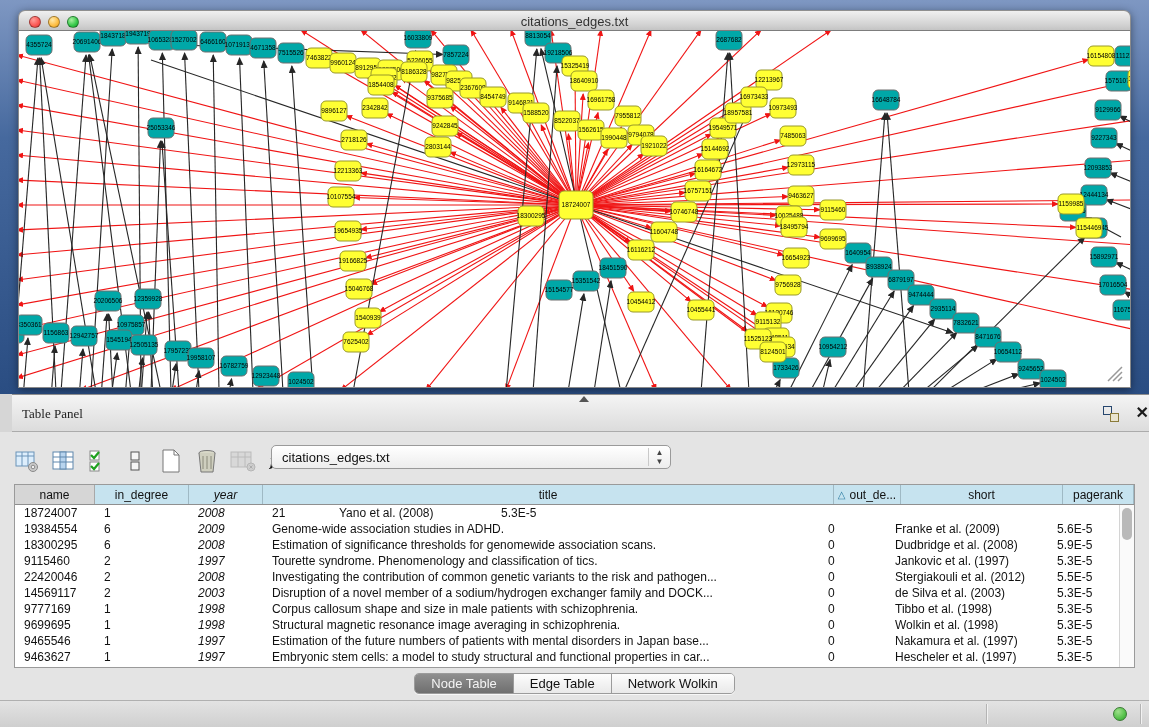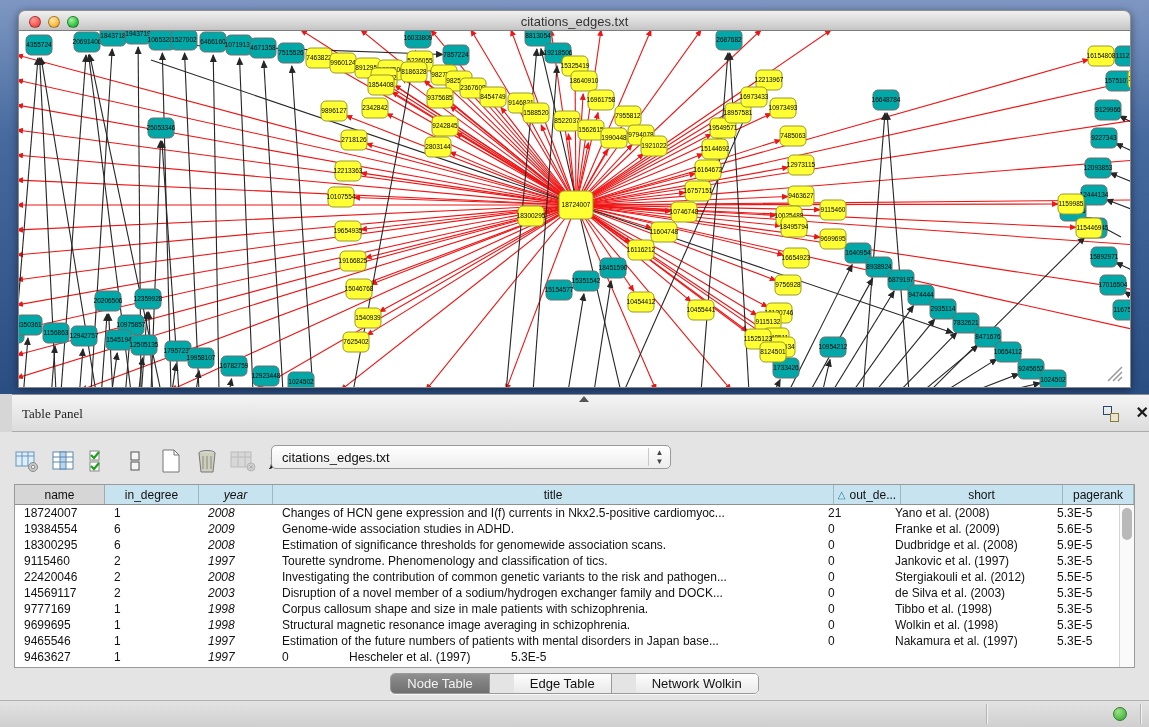--- a/index.html
+++ b/index.html
@@ -53,28 +53,28 @@
   .table-wrap { position:absolute; left:14px; top:484px; width:1121px; height:184px;
                 background:#fff; border:1px solid #9a9a9a; }
   .thead { display:flex; height:20px; border-bottom:1px solid #8f8f8f; }
   .th { background:#c6e3ef; border-right:1px solid #9fb9c4; font-size:12px; color:#111;
         display:flex; align-items:center; justify-content:center; overflow:hidden; white-space:nowrap; }
   .th.sel { background:#d6d6d6; border-right:1px solid #a8a8a8; }
   .sort-tri { color:#2d7da3; font-size:10px; margin-right:4px; }
   .tbody { position:absolute; left:0; top:20px; right:15px; bottom:0; overflow:hidden; }
   .tr { display:flex; height:16px; }
   .td { font-size:12px; color:#111; white-space:nowrap; overflow:hidden; padding-left:9px; line-height:16px; }
-  .col-name{width:90px;} .col-in{width:94px;} .col-year{width:74px;font-style:italic;} .col-title{flex:1; min-width:0;}
+  .col-name{width:80px;} .col-in{width:94px;} .col-year{width:74px;font-style:italic;} .col-title{flex:1; min-width:0;}
   .col-out{width:67px;} .col-short{width:162px;} .col-page{width:71px;}
   .vscroll { position:absolute; right:0; top:20px; bottom:0; width:15px; background:#fafafa; border-left:1px solid #d4d4d4; }
   .vthumb { position:absolute; left:2px; top:3px; width:10px; height:32px; background:#b9b9b9; border-radius:6px; }
 
   .tabs { position:absolute; left:0; right:0; top:673px; display:flex; justify-content:center; }
   .seg { display:flex; border:1px solid #9b9b9b; border-radius:5px; overflow:hidden; height:21px;
-         box-shadow:0 1px 0 rgba(255,255,255,.7);gap:24px; }
+         box-shadow:0 1px 0 rgba(255,255,255,.7); }
   .seg-btn { padding:0 16px; font-size:13px; line-height:20px; color:#111;
              background:linear-gradient(180deg,#fdfdfd,#e9e9e9); border-right:1px solid #9b9b9b; }
   .seg-btn:last-child { border-right:none; }
   .seg-btn.active { background:linear-gradient(180deg,#8f8f8f,#6f6f6f); color:#f4f4f4; }
 
   .statusbar { position:absolute; left:0; top:700px; width:1149px; height:27px;
                background:linear-gradient(180deg,#e3e3e3,#cfcfcf); border-top:1px solid #b0b0b0; }
   .status-div { position:absolute; top:3px; bottom:3px; width:1px; background:#b4b4b4; box-shadow:1px 0 0 #f2f2f2; }
   .mem { position:absolute; right:46px; top:7px; font-size:12px; color:#222;margin-top:24px; }
   .mem-dot { position:absolute; right:22px; top:6px; width:14px; height:14px; border-radius:50%;
@@ -628,21 +628,20 @@
         <span>out_de...</span>
       </div>
       <div class="th col-short">short</div>
       <div class="th col-page">pagerank</div>
     </div>
     <div class="tbody" id="tbody">
         <div class="tr">
           <div class="td col-name">18724007</div>
           <div class="td col-in">1</div>
           <div class="td col-year">2008</div>
-          <div class="td col-title">Changes of HCN gene expression and I(f) currents in Nkx2.5-positive cardiomyoc...</div>
           <div class="td col-out">21</div>
           <div class="td col-short">Yano et al. (2008)</div>
           <div class="td col-page">5.3E-5</div>
         </div>
         <div class="tr">
           <div class="td col-name">19384554</div>
           <div class="td col-in">6</div>
           <div class="td col-year">2009</div>
           <div class="td col-title">Genome-wide association studies in ADHD.</div>
           <div class="td col-out">0</div>
@@ -709,20 +708,21 @@
           <div class="td col-year">1997</div>
           <div class="td col-title">Estimation of the future numbers of patients with mental disorders in Japan base...</div>
           <div class="td col-out">0</div>
           <div class="td col-short">Nakamura et al. (1997)</div>
           <div class="td col-page">5.3E-5</div>
         </div>
         <div class="tr">
           <div class="td col-name">9463627</div>
           <div class="td col-in">1</div>
           <div class="td col-year">1997</div>
+          <div class="td col-title">Embryonic stem cells: a model to study structural and functional properties in car...</div>
           <div class="td col-out">0</div>
           <div class="td col-short">Hescheler et al. (1997)</div>
           <div class="td col-page">5.3E-5</div>
         </div>
       </div>
     <div class="vscroll">
         <div class="vthumb"></div>
       </div>
   </div>
 

